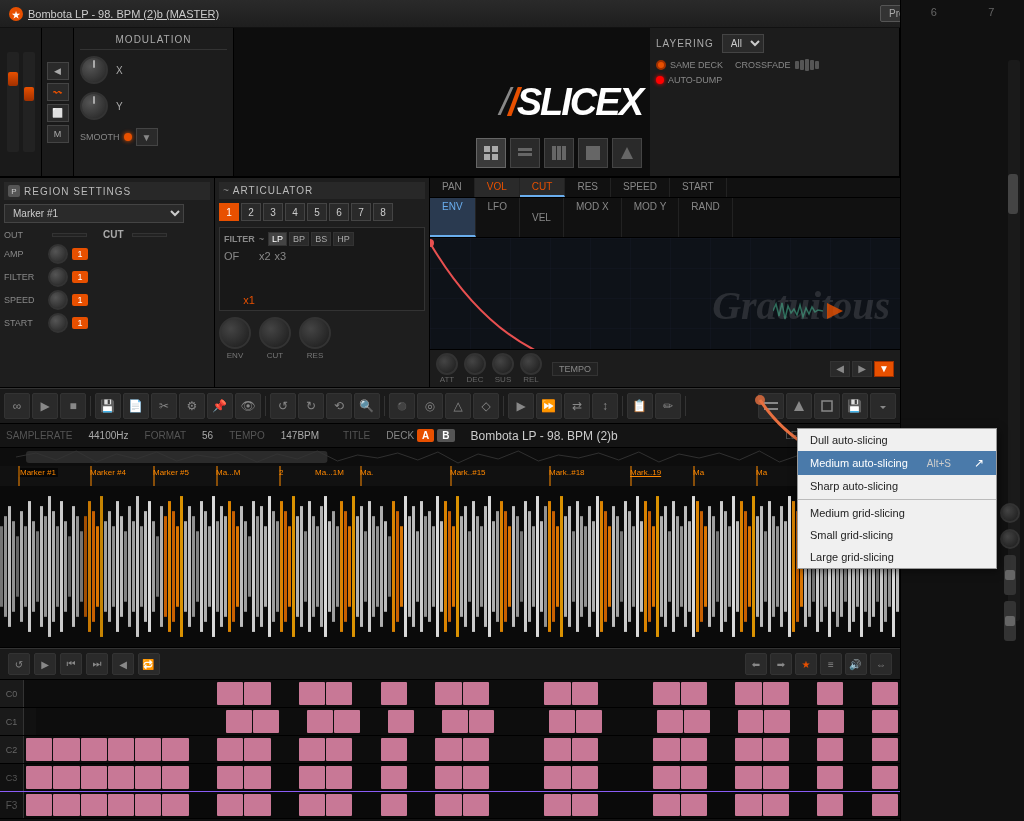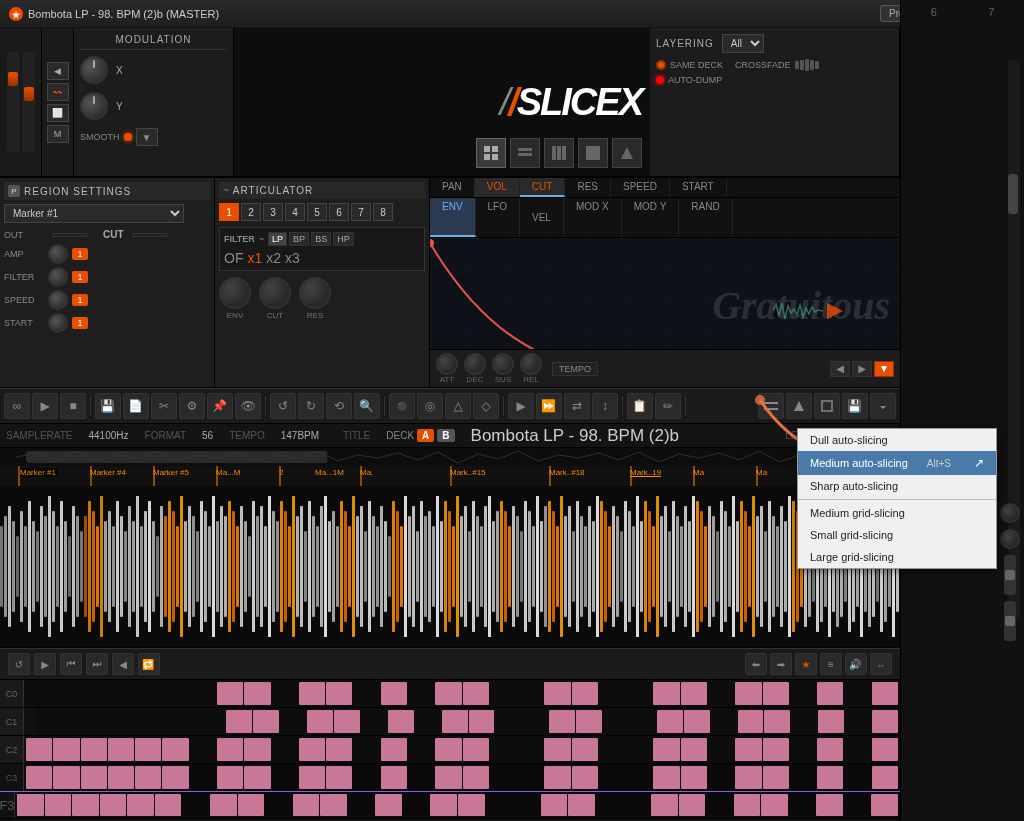--- a/index.html
+++ b/index.html
@@ -253,22 +253,22 @@
     }
     .filter-header { display: flex; align-items: center; gap: 4px; margin-bottom: 4px; }
     .filter-title { font-size: 9px; color: #888; font-weight: bold; }
     .filter-btns { display: flex; gap: 2px; }
     .filter-btn {
       font-size: 9px; color: #aaa; padding: 1px 3px;
       background: #2a2a2a; border: 1px solid #333; cursor: pointer;
     }
     .filter-btn.active { background: #444; color: #fff; }
     .filter-mults { display: flex; gap: 4px; }
-    .filter-mult { font-size: 14px; color: #888; cursor: pointer; }
-    .filter-mult.active { color: #e85000; }
+    .filter-mult { font-size: 11px; color: #888; cursor: pointer; }
+    .filter-mult.active { color: #e85000; margin-top: 44px; }
 
     .artic-knobs {
       display: flex; gap: 8px;
     }
     .artic-knob-group {
       display: flex; flex-direction: column; align-items: center; gap: 2px;
     }
     .artic-knob {
       width: 32px; height: 32px;
       border-radius: 50%;
@@ -348,21 +348,21 @@
     .status-item span { color: #aaa; }
     .status-deck {
       display: flex; align-items: center; gap: 4px;
     }
     .deck-btn {
       background: #e85000; color: #fff;
       font-size: 10px; font-weight: bold;
       padding: 1px 6px; border-radius: 2px;
     }
     .title-display {
-      flex: 1; color: #ccc; font-size: 17px;
+      flex: 1; color: #ccc; font-size: 12px;
     }
 
     
     #waveform-area {
       height: 200px;
       background: #0d0d0d;
       position: relative;
       border-bottom: 1px solid #000;
       overflow: hidden;
     }
@@ -458,21 +458,21 @@
 </head>
 <body>
 
 <div id="title-bar">
   <div style="width:16px;height:16px;margin-right:4px;">
     <svg width="16" height="16" viewBox="0 0 16 16">
       <circle cx="8" cy="8" r="7" fill="#e85000"></circle>
       <text x="8" y="12" text-anchor="middle" font-size="9" fill="white" font-weight="bold">★</text>
     </svg>
   </div>
-  <span style="color:#ccc;font-size:11px;flex:1;">Bombota LP - 98. BPM (2)b (MASTER)</span>
+  <span style="color:#ccc;font-size:11px;flex:1;text-decoration:underline;">Bombota LP - 98. BPM (2)b (MASTER)</span>
   <div class="presets-area">
     <button class="presets-btn">Presets</button>
     <button class="title-btn">◀</button>
     <button class="title-btn">▶</button>
   </div>
   <button class="title-btn">─</button>
   <button class="title-btn close">✕</button>
 </div>
 
 <div id="top-section" style="position:absolute;top:28px;left:0;width:900px;height:150px;display:flex;background:#0d0d0d;border-bottom:2px solid #000;">
@@ -1316,21 +1316,21 @@
         <div style="flex: 1 1 0%; height: 100%; background: rgb(200, 120, 150); border-radius: 1px; min-width: 6px;"></div>
         <div style="flex: 1 1 0%; height: 100%; background: rgb(200, 120, 150); border-radius: 1px; min-width: 6px;"></div>
         <div style="flex: 1 1 0%; height: 100%; background: transparent; border-radius: 1px; min-width: 6px;"></div>
         <div style="flex: 1 1 0%; height: 100%; background: rgb(200, 120, 150); border-radius: 1px; min-width: 6px;"></div>
         <div style="flex: 1 1 0%; height: 100%; background: transparent; border-radius: 1px; min-width: 6px;"></div>
         <div style="flex: 1 1 0%; height: 100%; background: rgb(200, 120, 150); border-radius: 1px; min-width: 6px;"></div>
       </div>
   </div>
 
   <div class="piano-row" style="display:flex;height:27px;">
-    <div class="piano-key-label black" style="width:15px;background:#111;border-right:1px solid #333;display:flex;align-items:center;justify-content:center;font-size:13px;color:#555;flex-shrink:0;">F3</div>
+    <div class="piano-key-label black" style="width:24px;background:#111;border-right:1px solid #333;display:flex;align-items:center;justify-content:center;font-size:10px;color:#555;flex-shrink:0;">F3</div>
     <div class="piano-notes" style="flex:1;display:flex;gap:1px;padding:2px;overflow:hidden;background:#0a0a0a;align-items:stretch;">
         <div style="flex: 1 1 0%; height: 100%; background: rgb(200, 120, 150); border-radius: 1px; min-width: 6px;"></div>
         <div style="flex: 1 1 0%; height: 100%; background: rgb(200, 120, 150); border-radius: 1px; min-width: 6px;"></div>
         <div style="flex: 1 1 0%; height: 100%; background: rgb(200, 120, 150); border-radius: 1px; min-width: 6px;"></div>
         <div style="flex: 1 1 0%; height: 100%; background: rgb(200, 120, 150); border-radius: 1px; min-width: 6px;"></div>
         <div style="flex: 1 1 0%; height: 100%; background: rgb(200, 120, 150); border-radius: 1px; min-width: 6px;"></div>
         <div style="flex: 1 1 0%; height: 100%; background: rgb(200, 120, 150); border-radius: 1px; min-width: 6px;"></div>
         <div style="flex: 1 1 0%; height: 100%; background: transparent; border-radius: 1px; min-width: 6px;"></div>
         <div style="flex: 1 1 0%; height: 100%; background: rgb(200, 120, 150); border-radius: 1px; min-width: 6px;"></div>
         <div style="flex: 1 1 0%; height: 100%; background: rgb(200, 120, 150); border-radius: 1px; min-width: 6px;"></div>

